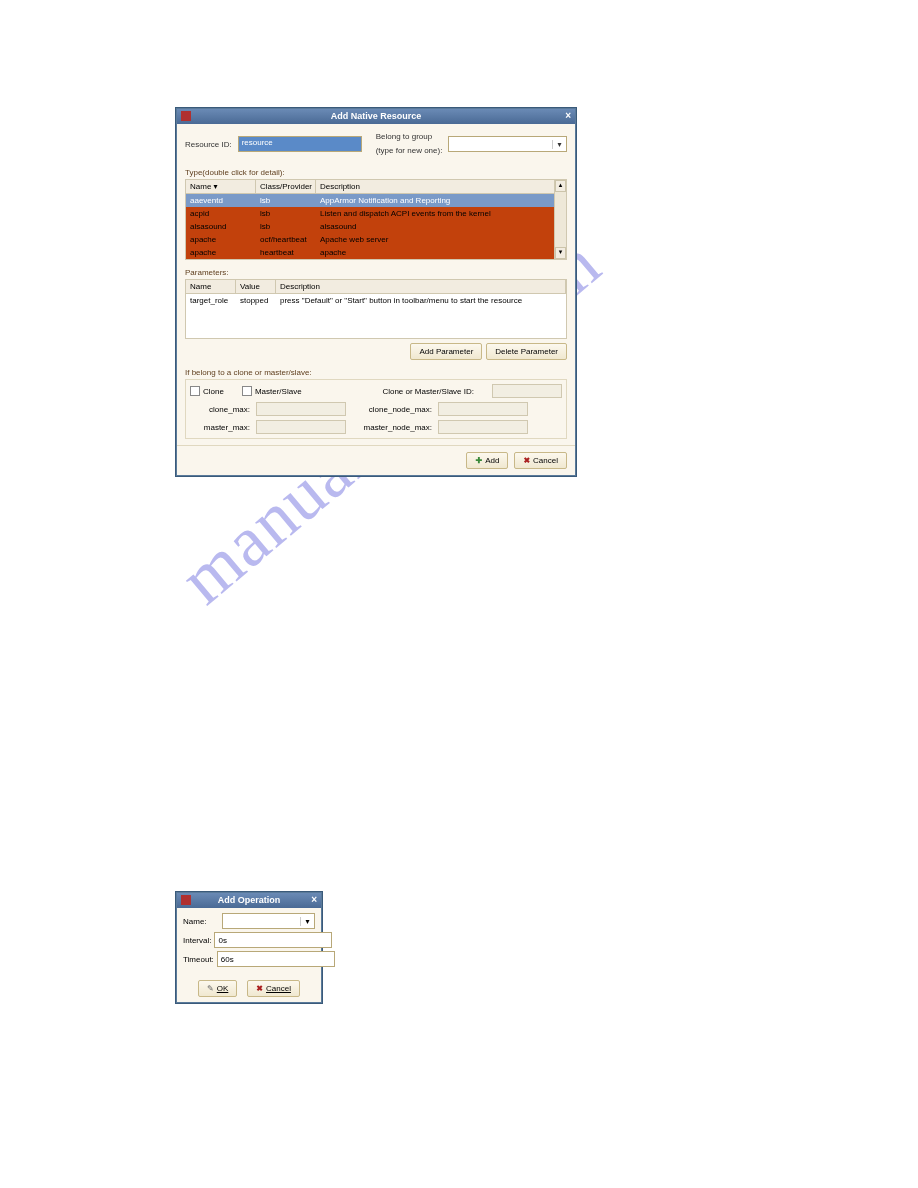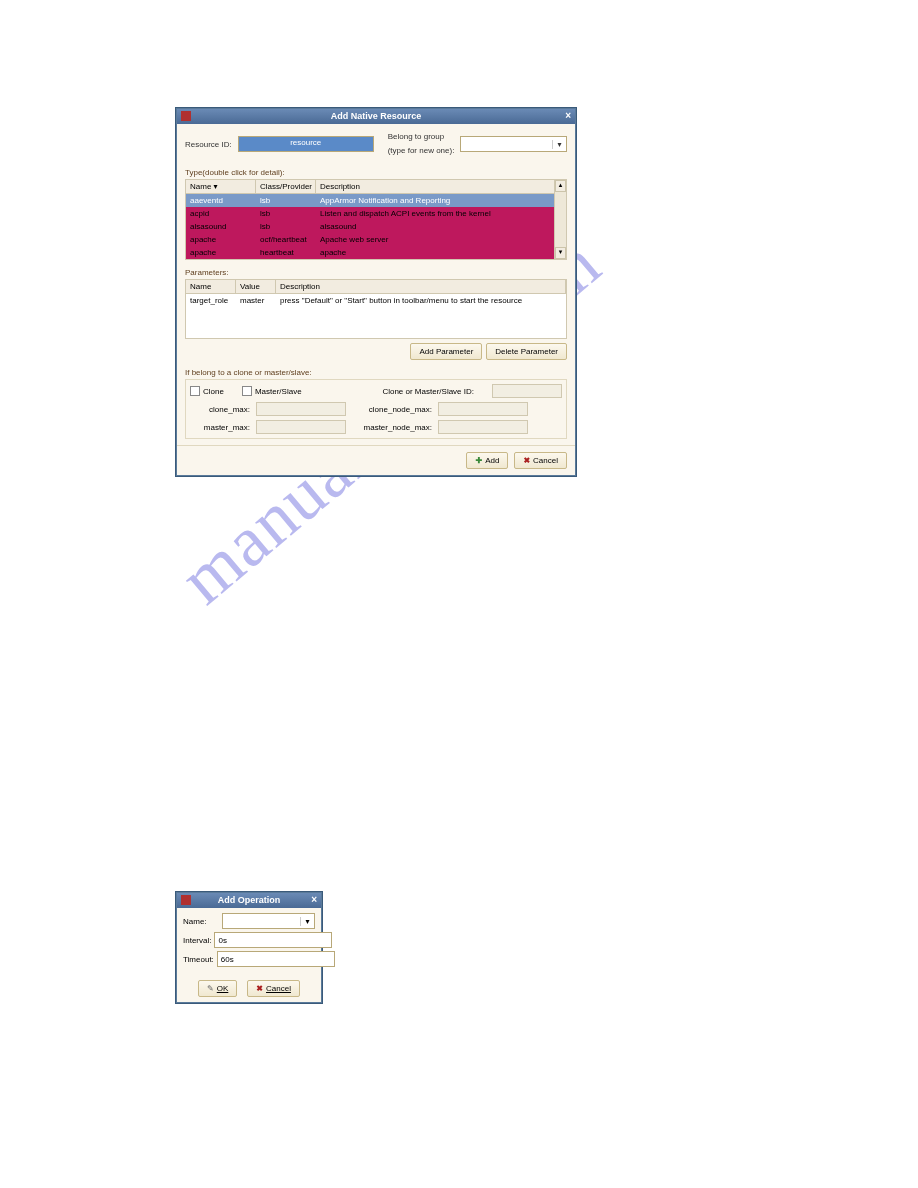--- a/index.html
+++ b/index.html
@@ -95,21 +95,21 @@
     font-size: 8px;
   }
   .type-label {
     font-size: 8px;
     color: #604020;
     padding: 4px 8px 2px;
   }
   .table-wrap {
     margin: 0 8px;
     border: 1px solid #d0c8b0;
-    background: #be185d;
+    background: #c2410c;
     position: relative;
   }
   .table-header {
     display: flex;
     background: #f2ece0;
     border-bottom: 1px solid #d0c8b0;
     font-size: 8px;
   }
   .table-header > div {
     padding: 2px 4px;
@@ -284,21 +284,21 @@
 <div class="dialog1">
   <div class="titlebar">
     <span class="appicon"></span>
     <span>Add Native Resource</span>
     <span class="close">×</span>
   </div>
 
   <div class="section">
     <div class="row1">
       <label>Resource ID:</label>
-      <div class="text-input selected" style="width:136px;text-align:center;">resource</div>
+      <div class="text-input selected" style="width:124px;">resource</div>
       <label style="margin-left:8px; line-height:14px; white-space:pre;">Belong to group
 (type for new one):</label>
       <div class="combo" style="flex:1;">
         <div style="flex:1;"></div>
         <div class="arrow">▾</div>
       </div>
     </div>
   </div>
 
   <div class="type-label">Type(double click for detail):</div>
@@ -343,21 +343,21 @@
 
   <div class="params-label">Parameters:</div>
   <div class="params-wrap">
     <div class="params-header">
       <div class="pcol-name">Name</div>
       <div class="pcol-value">Value</div>
       <div class="pcol-desc">Description</div>
     </div>
     <div class="params-row">
       <div class="pcol-name">target_role</div>
-      <div class="pcol-value">master</div>
+      <div class="pcol-value">stopped</div>
       <div class="pcol-desc">press "Default" or "Start" button in toolbar/menu to start the resource</div>
     </div>
   </div>
   <div class="btn-row">
     <div class="btn">Add Parameter</div>
     <div class="btn">Delete Parameter</div>
   </div>
 
   <div class="clone-label">If belong to a clone or master/slave:</div>
   <div class="clone-section">

